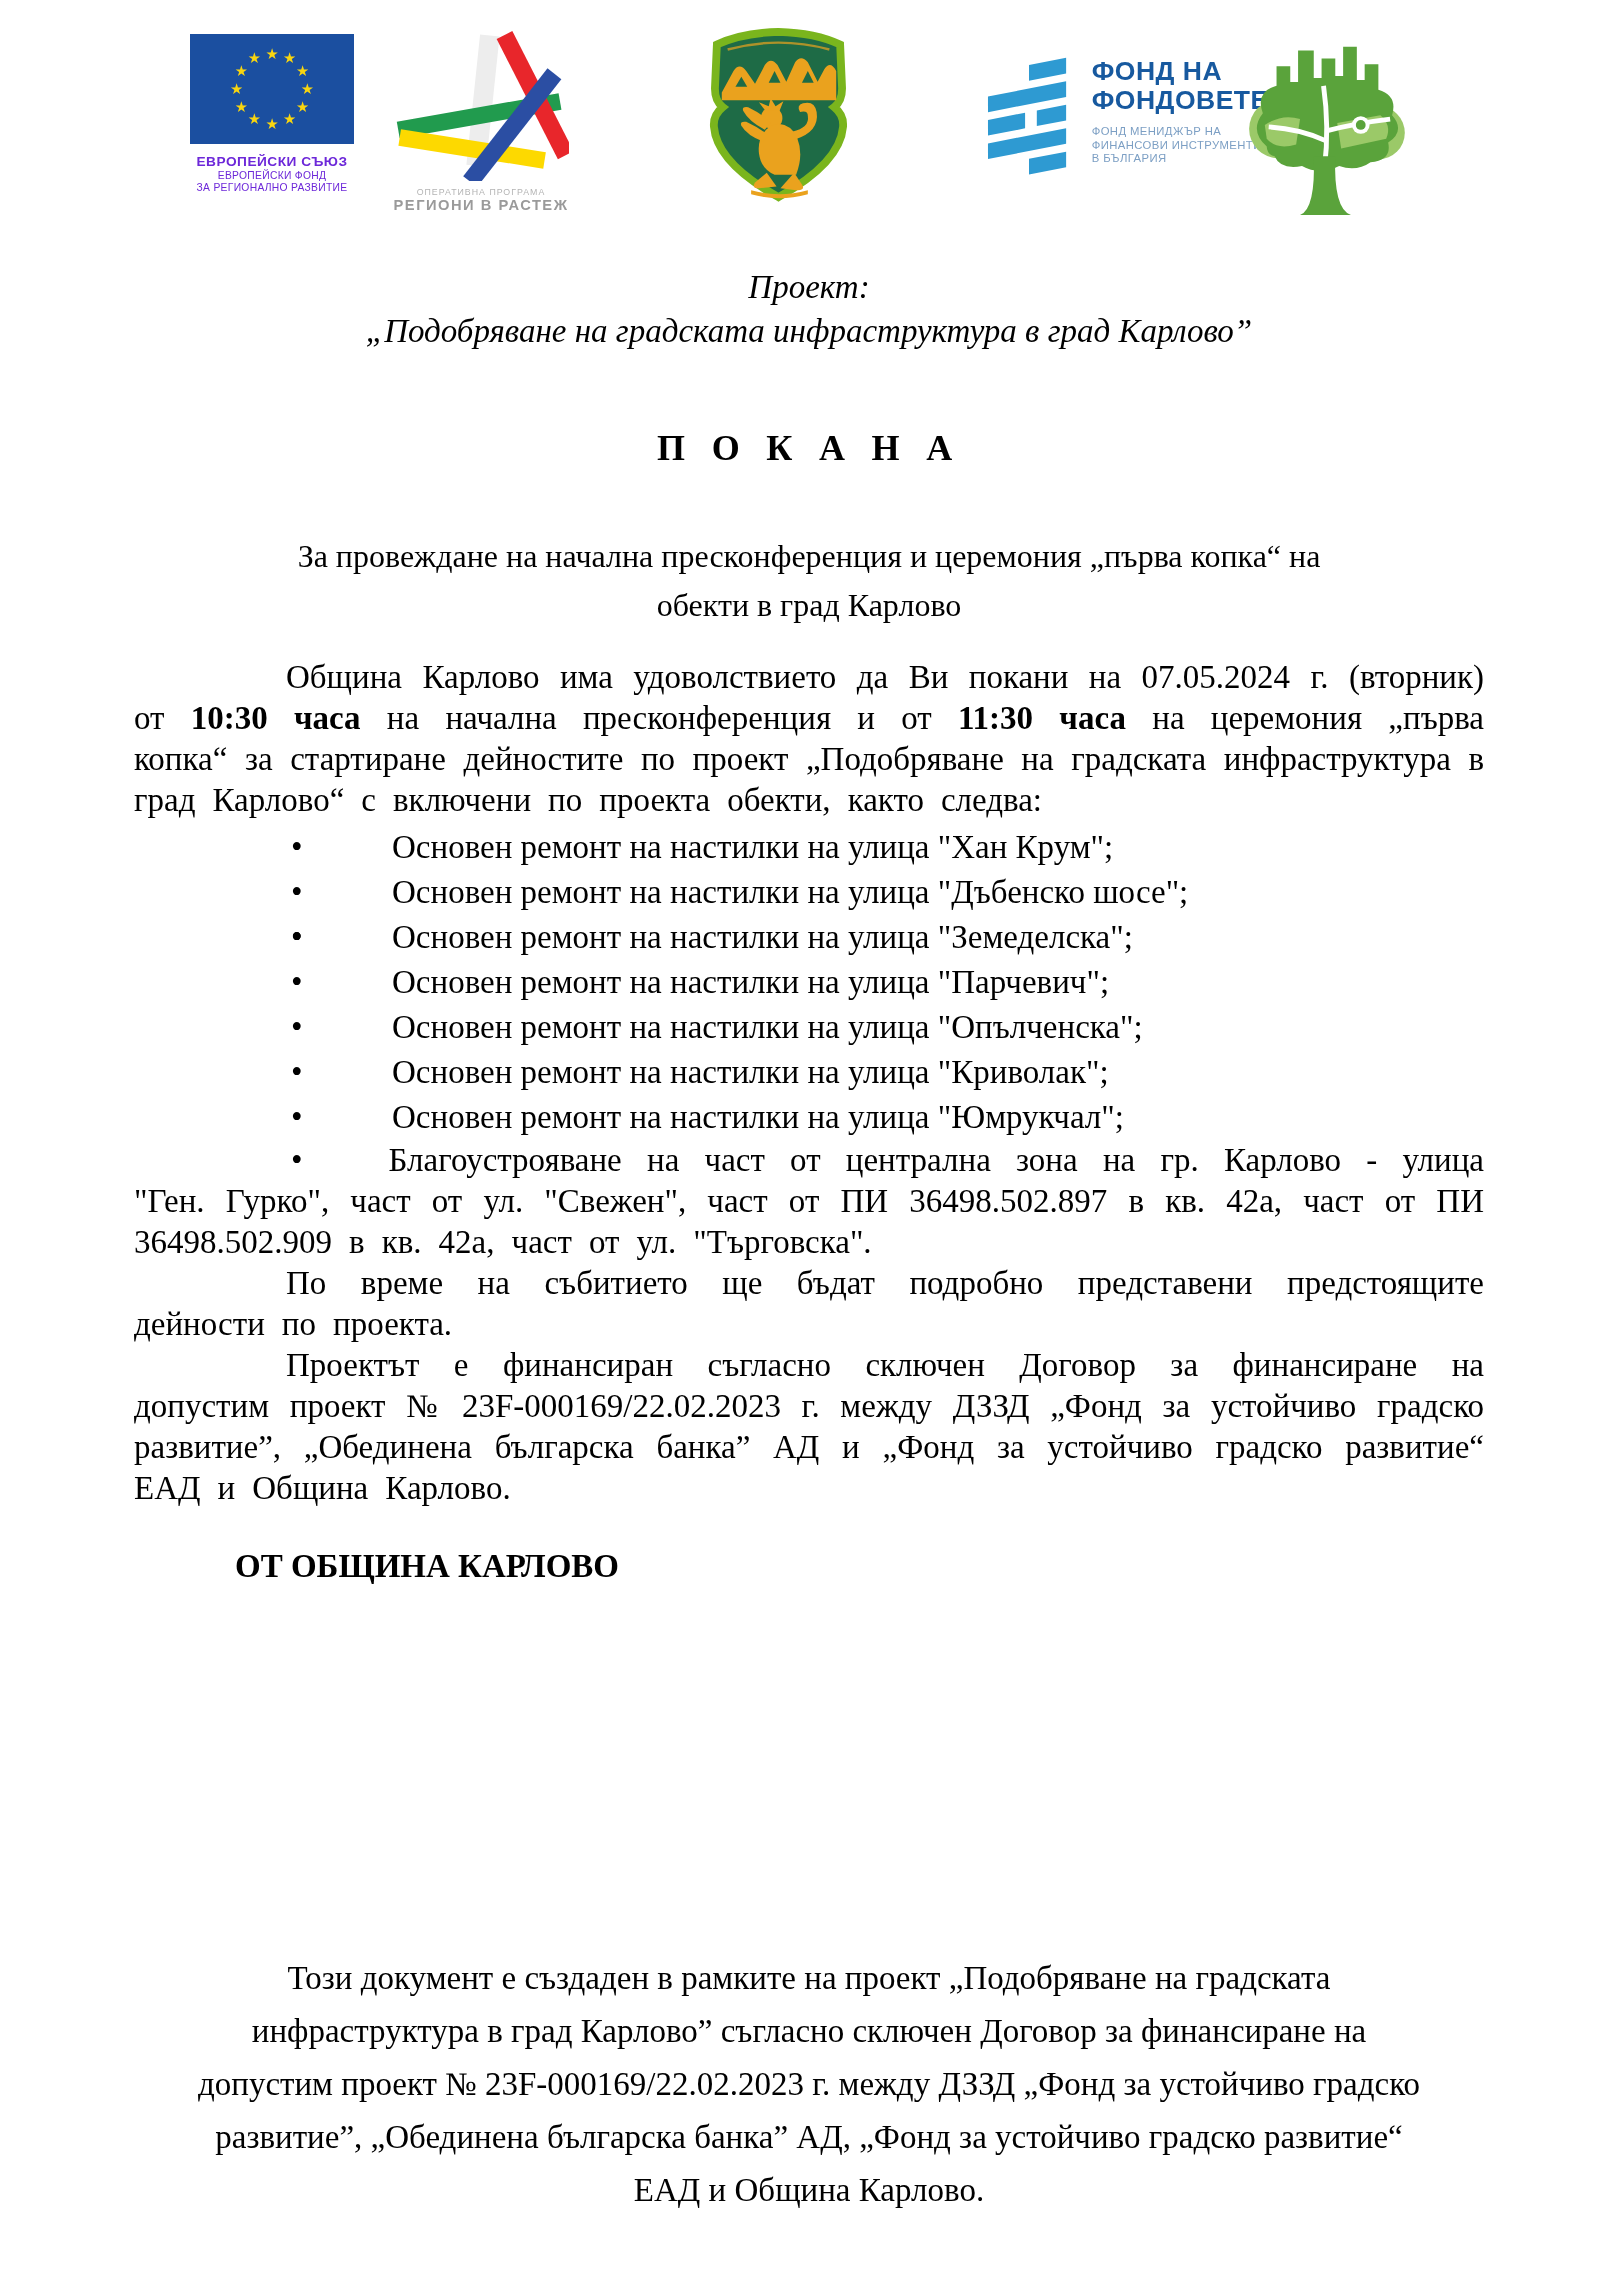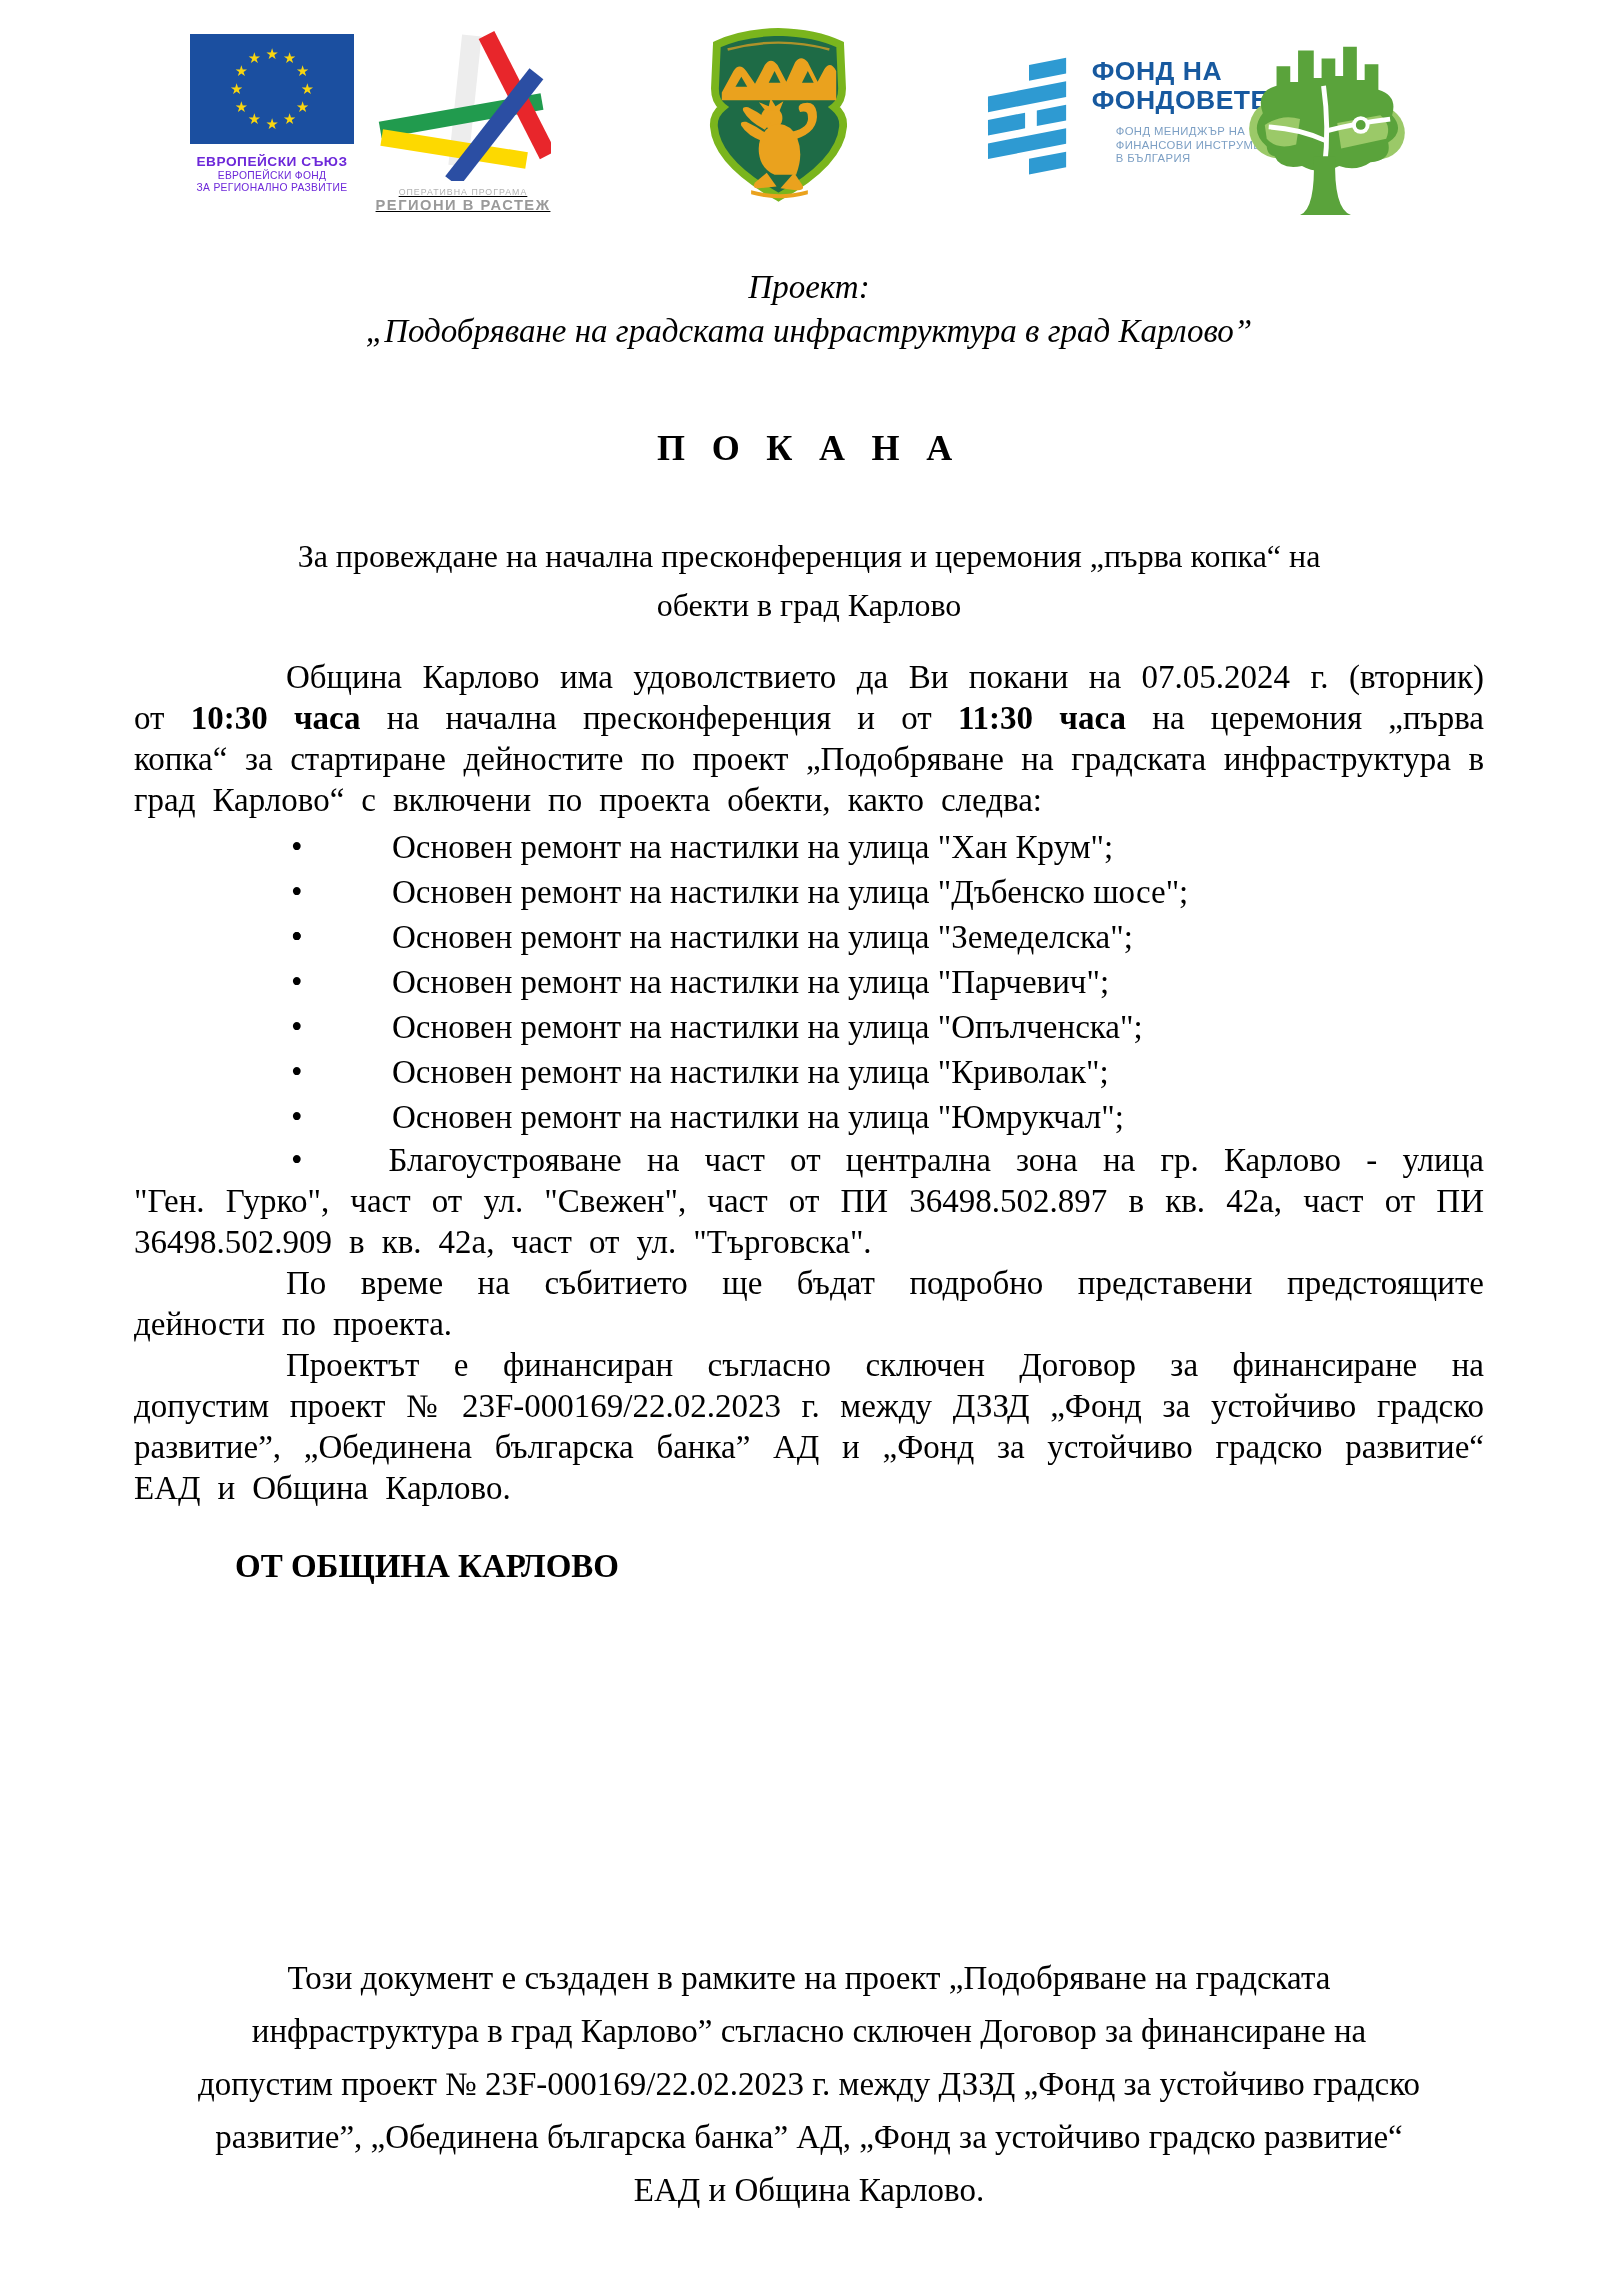--- a/index.html
+++ b/index.html
@@ -13,29 +13,29 @@
     overflow:hidden;
     margin:0 auto;
   }
   
   .logo-row { position:absolute; top:0; left:0; width:100%; height:235px; }
   .logo { position:absolute; }
   .logo-eu { left:179px; top:34px; width:186px; text-align:center; }
   .eu-caption { margin-top:5.9px; font-family:"Liberation Sans", sans-serif; color:#6d28d9; }
   .eu-caption .l1 { font-size:13.7px; font-weight:bold; letter-spacing:0.5px; }
   .eu-caption .l2 { font-size:10.3px; margin-top:1px; letter-spacing:0.3px; }
-  .logo-oprd { left:370px; top:29px; width:186px; text-align:center;text-decoration:underline; }
+  .logo-oprd { left:388px; top:29px; width:186px; text-align:center; }
   .oprd-caption { margin-top:2px; font-family:"Liberation Sans", sans-serif; }
   .oprd-caption .l1 { font-size:8.8px; color:#b4b4b4; letter-spacing:1px; }
   .oprd-caption .l2 { font-size:14.7px; color:#9a9a9a; font-weight:bold; letter-spacing:1.5px; }
   .logo-karlovo { left:700px; top:25.5px; }
   .logo-fof { left:980px; top:57px; display:flex; align-items:flex-start; }
   .fof-text { margin-left:13.7px; font-family:"Liberation Sans", sans-serif; }
   .fof-title { font-size:26.5px; line-height:29px; font-weight:bold; color:#17599f; letter-spacing:0.5px; }
-  .fof-sub { margin-top:9.8px; font-size:11.3px; line-height:13.7px; color:#7c9fc4; letter-spacing:0.4px;margin-left:24px; }
+  .fof-sub { margin-top:9.8px; font-size:11.3px; line-height:13.7px; color:#7c9fc4; letter-spacing:0.4px; }
   .logo-tree { left:1241px; top:29px; }
   
   .content { position:absolute; top:230px; left:134px; width:1350px; }
   .project-label, .project-title {
     text-align:center; font-size:33px; line-height:44px;
     font-weight:normal; font-style:italic;
   }
   .project-label { margin-top:35px; }
   .pokana {
     margin-top:74px; text-align:center;

